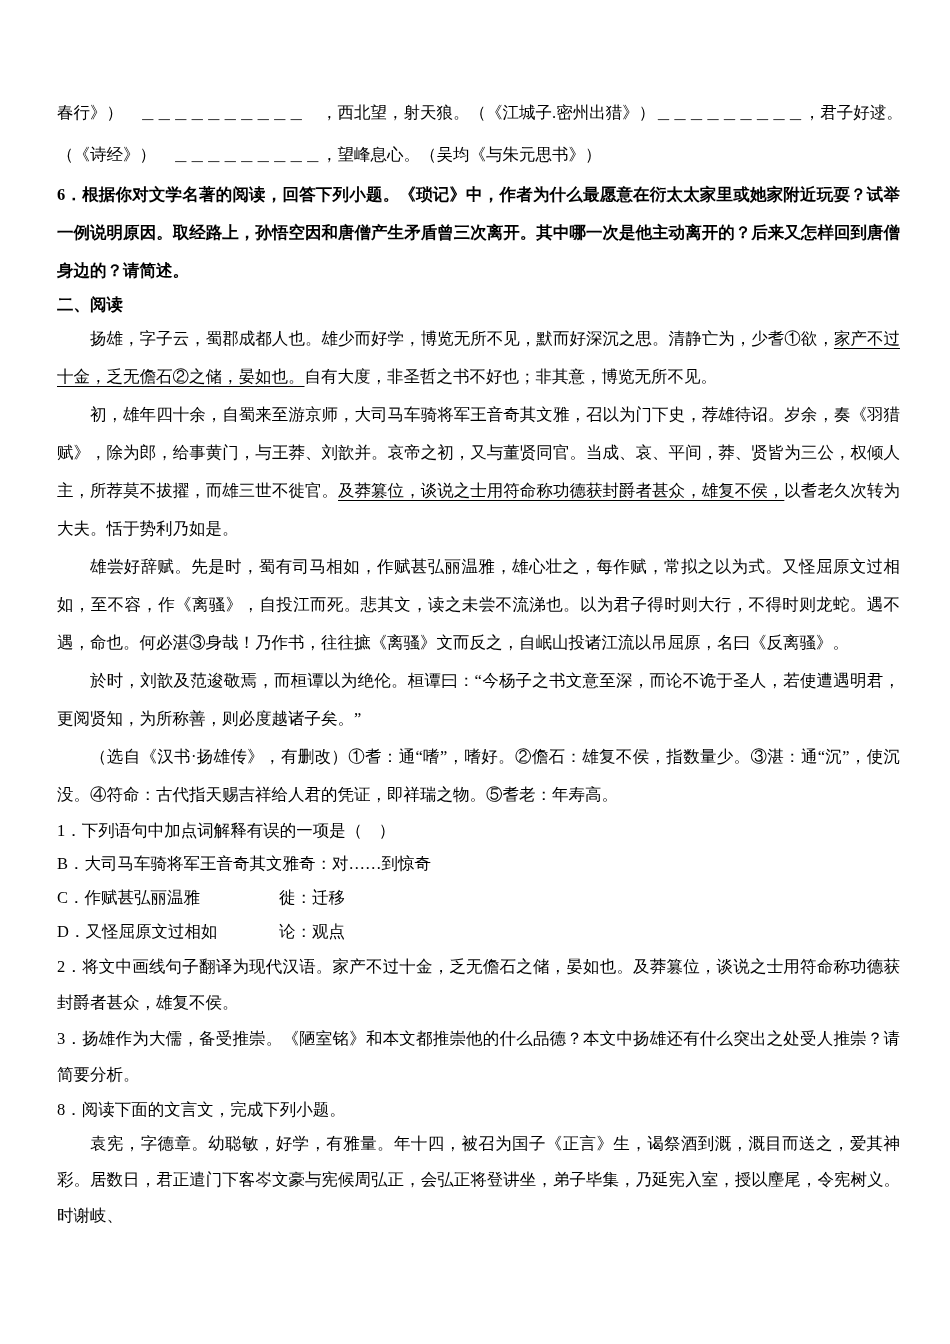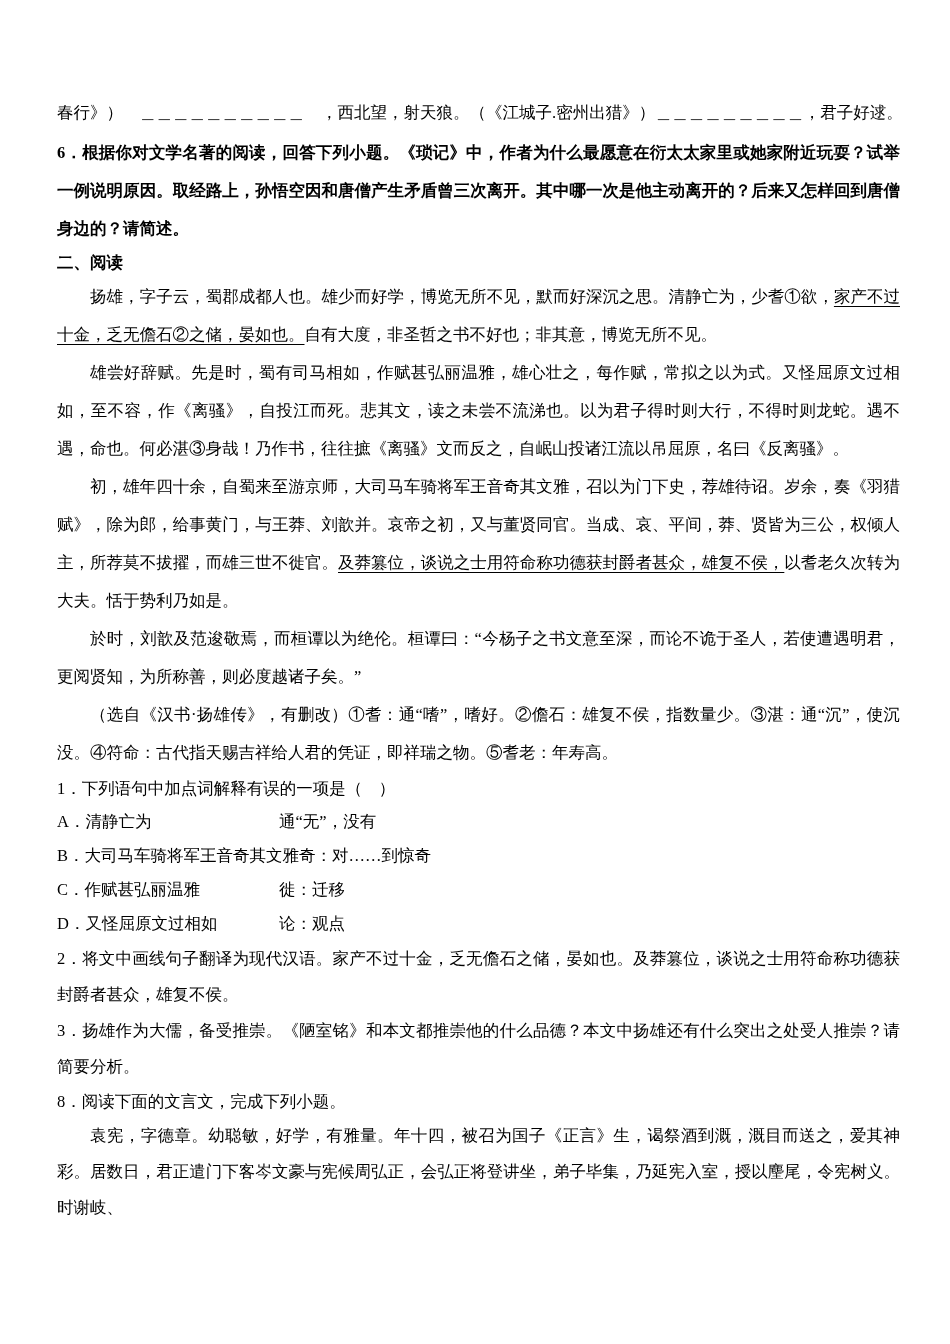--- a/index.html
+++ b/index.html
@@ -42,39 +42,39 @@
     text-indent: 0;
   }
 </style>
 </head>
 <body>
 
 <div class="page">
 
   <p class="lh42 nowrap"><span>春行》）　</span><span>＿＿＿＿＿＿＿＿＿＿</span><span>　，西北望，射天狼。（《江城子.密州出猎》）</span><span>＿＿＿＿＿＿＿＿＿</span><span>，君子好逑。</span></p>
 
+  <p class="lh42 nowrap"><span>（《诗经》）　</span><span>＿＿＿＿＿＿＿＿＿</span><span>，望峰息心。（吴均《与朱元思书》）</span></p>
 
   <p class="lh38 bold">6．根据你对文学名著的阅读，回答下列小题。《琐记》中，作者为什么最愿意在衍太太家里或她家附近玩耍？试举一例说明原因。取经路上，孙悟空因和唐僧产生矛盾曾三次离开。其中哪一次是他主动离开的？后来又怎样回到唐僧身边的？请简述。</p>
 
   <p class="lh30 bold">二、阅读</p>
 
 
   <p class="lh38 indent"><span>扬雄，字子云，蜀郡成都人也。雄少而好学，博览无所不见，默而好深沉之思。清静亡为，少耆①欲，</span><span class="ul">家产不过十金，乏无儋石②之储，晏如也。</span><span>自有大度，非圣哲之书不好也；非其意，博览无所不见。</span></p>
 
+  <p class="lh38 indent"><span>初，雄年四十余，自蜀来至游京师，大司马车骑将军王音奇其文雅，召以为门下史，荐雄待诏。岁余，奏《羽猎赋》，除为郎，给事黄门，与王莽、刘歆并。哀帝之初，又与董贤同官。当成、哀、平间，莽、贤皆为三公，权倾人主，所荐莫不拔擢，而雄三世不徙官。</span><span class="ul">及莽篡位，谈说之士用符命称功德获封爵者甚众，雄复不侯，</span><span>以耆老久次转为大夫。恬于势利乃如是。</span></p>
+
   <p class="lh38 indent">雄尝好辞赋。先是时，蜀有司马相如，作赋甚弘丽温雅，雄心壮之，每作赋，常拟之以为式。又怪屈原文过相如，至不容，作《离骚》，自投江而死。悲其文，读之未尝不流涕也。以为君子得时则大行，不得时则龙蛇。遇不遇，命也。何必湛③身哉！乃作书，往往摭《离骚》文而反之，自岷山投诸江流以吊屈原，名曰《反离骚》。</p>
-
-  <p class="lh38 indent"><span>初，雄年四十余，自蜀来至游京师，大司马车骑将军王音奇其文雅，召以为门下史，荐雄待诏。岁余，奏《羽猎赋》，除为郎，给事黄门，与王莽、刘歆并。哀帝之初，又与董贤同官。当成、哀、平间，莽、贤皆为三公，权倾人主，所荐莫不拔擢，而雄三世不徙官。</span><span class="ul">及莽篡位，谈说之士用符命称功德获封爵者甚众，雄复不侯，</span><span>以耆老久次转为大夫。恬于势利乃如是。</span></p>
 
   <p class="lh38 indent">於时，刘歆及范逡敬焉，而桓谭以为绝伦。桓谭曰：“今杨子之书文意至深，而论不诡于圣人，若使遭遇明君，更阅贤知，为所称善，则必度越诸子矣。”</p>
 
   <p class="lh38 indent">（选自《汉书·扬雄传》，有删改）①耆：通“嗜”，嗜好。②儋石：雄复不侯，指数量少。③湛：通“沉”，使沉没。④符命：古代指天赐吉祥给人君的凭证，即祥瑞之物。⑤耆老：年寿高。</p>
 
   <p class="lh33">1．下列语句中加点词解释有误的一项是（　）</p>
 
-  <div class="lh34"><span class="opt-first">A．清静亡为</span><span>通“无”，没有</span></div>
 
   <div class="lh34"><span class="opt-first">B．大司马车骑将军王音奇其文雅</span><span>奇：对……到惊奇</span></div>
 
   <div class="lh34"><span class="opt-first">C．作赋甚弘丽温雅</span><span>徙：迁移</span></div>
 
   <div class="lh34"><span class="opt-first">D．又怪屈原文过相如</span><span>论：观点</span></div>
 
   <p class="lh36">2．将文中画线句子翻译为现代汉语。家产不过十金，乏无儋石之储，晏如也。及莽篡位，谈说之士用符命称功德获封爵者甚众，雄复不侯。</p>
 
   <p class="lh36">3．扬雄作为大儒，备受推崇。《陋室铭》和本文都推崇他的什么品德？本文中扬雄还有什么突出之处受人推崇？请简要分析。</p>

